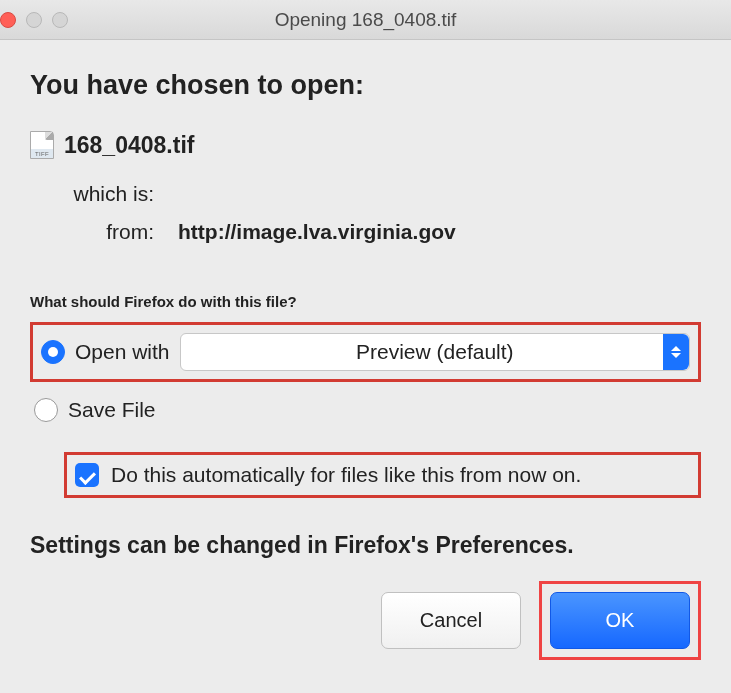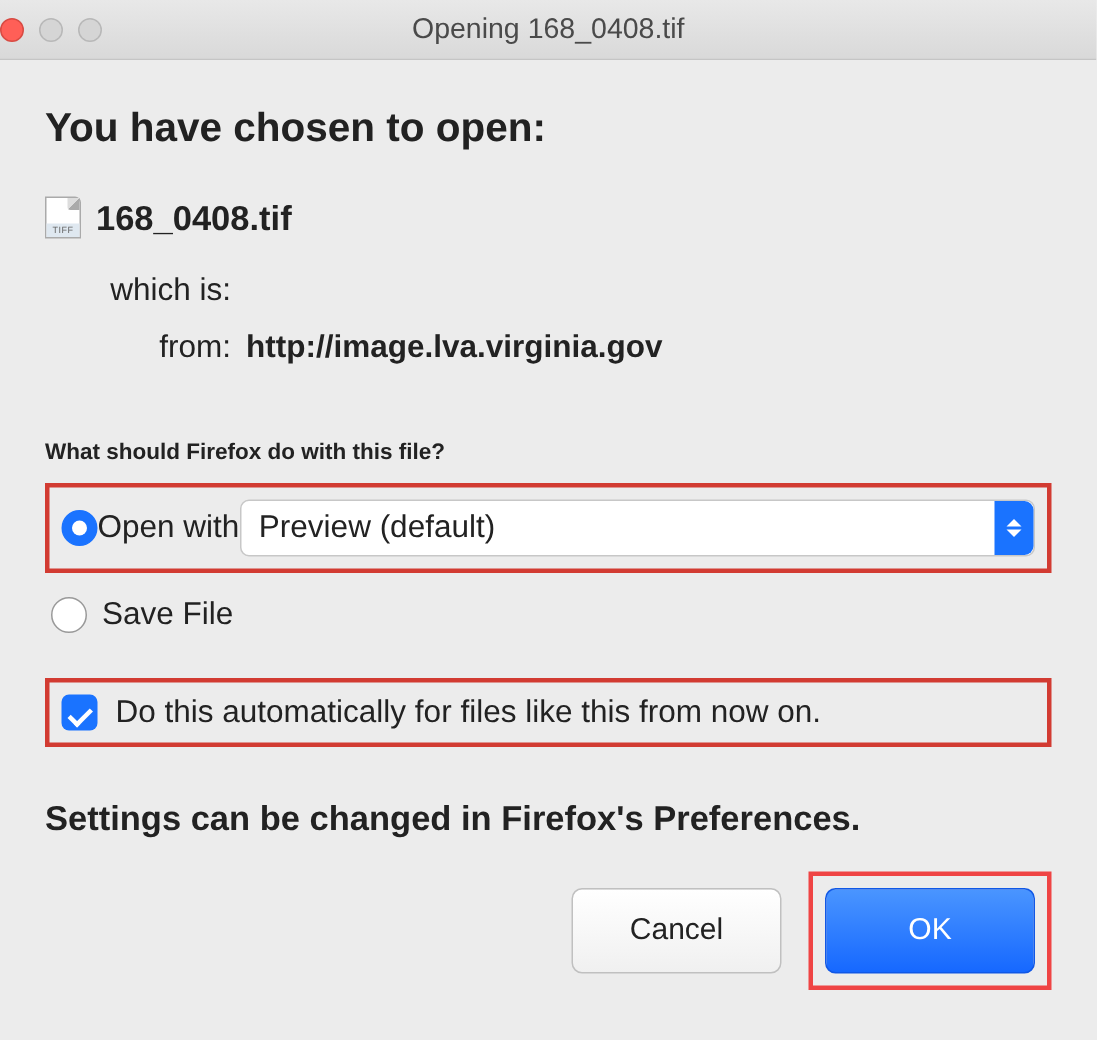--- a/index.html
+++ b/index.html
@@ -95,45 +95,46 @@
     font-weight: 700;
     font-size: 23px;
   }
 
   .meta {
     margin-left: 34px;
     margin-bottom: 42px;
   }
   .meta-row {
     display: flex;
-    gap: 10px;
+    gap: 24px;
     font-size: 21px;
     line-height: 1.8;
     align-items: flex-end;
   }
   .meta-label { min-width: 90px; text-align: right; }
   .meta-value { }
   .meta-value.bold { font-weight: 700; }
 
   .question {
     font-weight: 700;
     font-size: 15px;
     margin-bottom: 12px;
   }
 
   .highlight {
     border: 3px solid #d23b32;
     padding: 8px 8px;
     margin-bottom: 8px;
   }
-  .highlight.narrow { margin-top: 30px; }
+  .highlight.narrow { margin-top: 30px; margin-left: 34px; }
 
   .radio-row {
     display: flex;
     align-items: center;
+    gap: 10px;
     font-size: 21px;
   }
 
   .radio {
     width: 24px; height: 24px;
     border-radius: 50%;
     border: 1px solid #999;
     background: #fff;
     position: relative;
     flex: 0 0 auto;
@@ -163,20 +164,21 @@
     flex: 1;
     height: 38px;
     border: 1px solid #c7c7c7;
     border-radius: 6px;
     background: #fff;
     display: flex;
     align-items: center;
     padding: 16px 12px;
     position: relative;
     cursor: pointer;
+    justify-content: center;
   }
   .app-select-arrows {
     position: absolute;
     right: 0; top: 0; bottom: 0;
     width: 26px;
     background: #1a73ff;
     border-top-right-radius: 6px;
     border-bottom-right-radius: 6px;
     display: flex;
     flex-direction: column;

